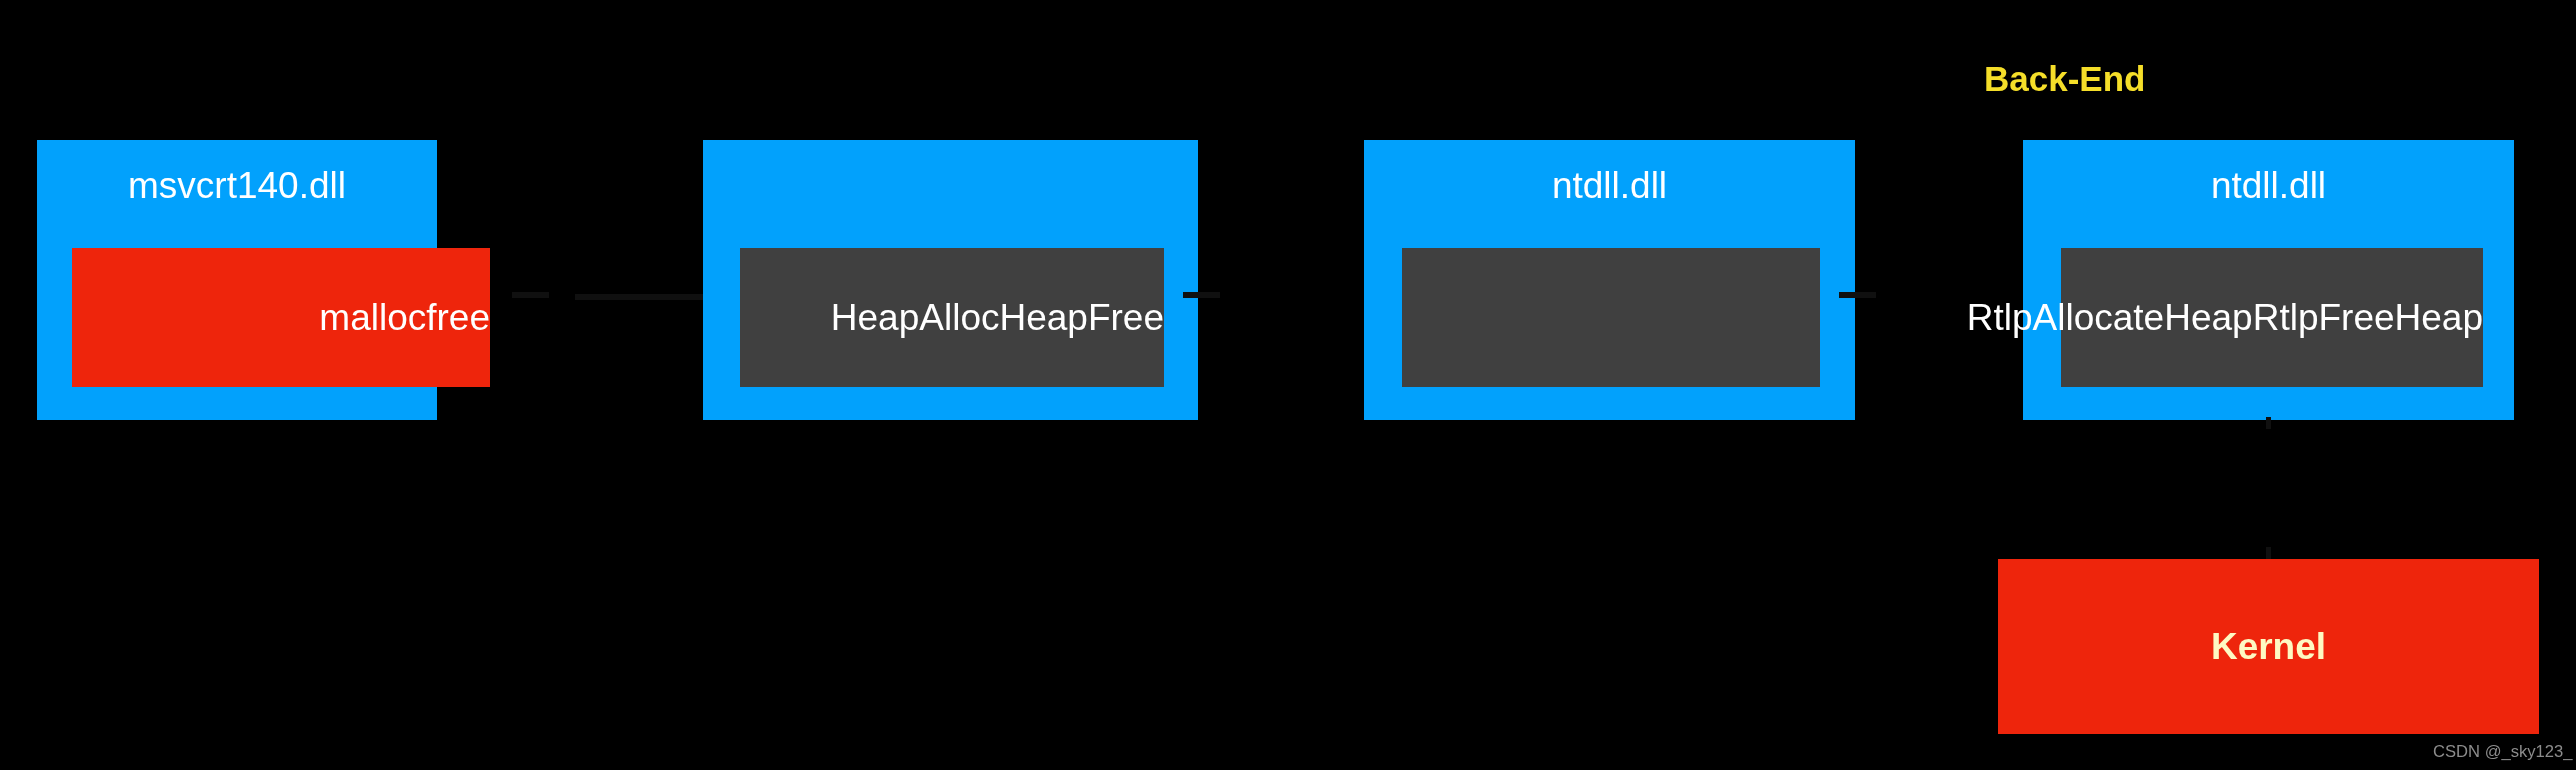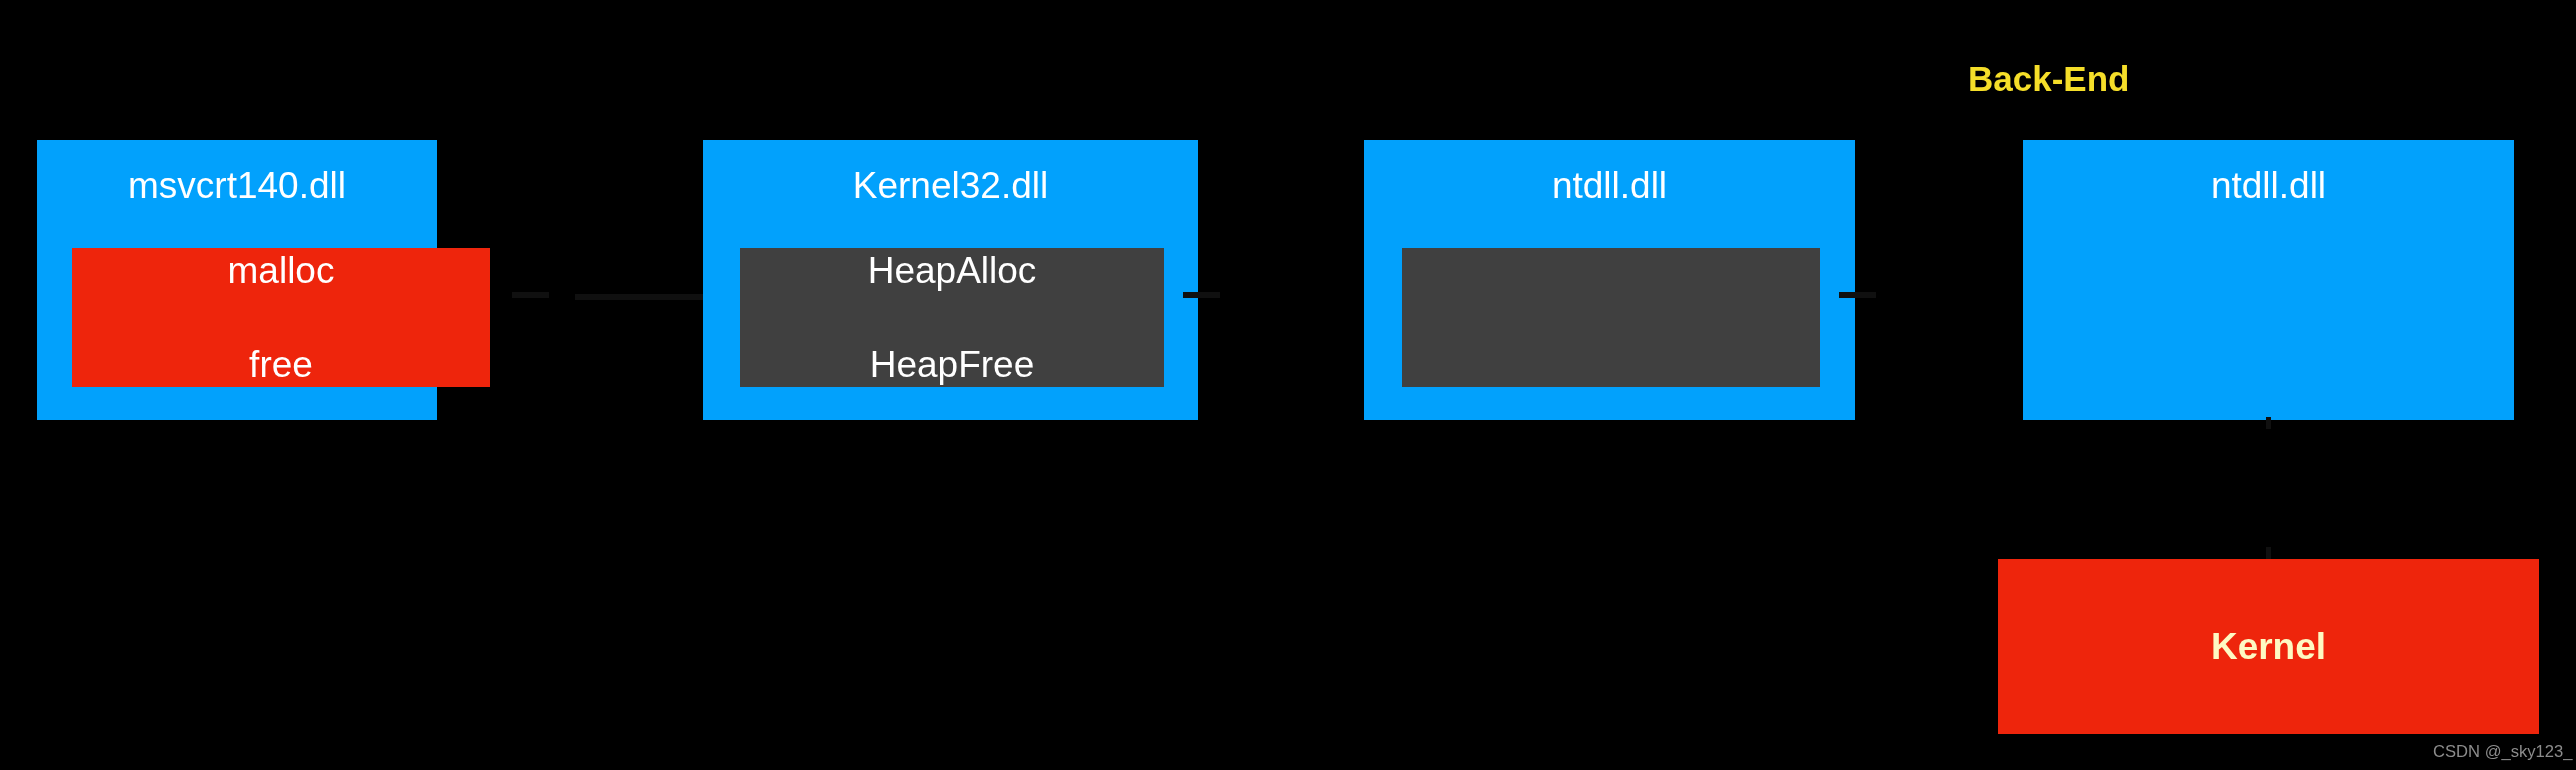--- a/index.html
+++ b/index.html
@@ -29,23 +29,22 @@
     color: #FFFFFF;
     font-size: 37px;
     font-family: "Liberation Sans", sans-serif;
     line-height: 1.1;
     white-space: nowrap;
   }
   .api-box {
     position: absolute;
     box-sizing: border-box;
     display: flex;
-    flex-direction: column;
     align-items: center;
-    justify-content: space-between;
+    justify-content: flex-end;
   }
   .api-box.red   { background: #EE250C; }
   .api-box.green { background: #404040; }
   .api-line {
     color: #FFFFFF;
     font-size: 37px;
     line-height: 1.22;
     white-space: nowrap;
     text-align: center;
     font-family: "Liberation Sans", sans-serif;
@@ -65,20 +64,21 @@
     white-space: nowrap;
     font-weight: bold;
   }
   .section-label {
     position: absolute;
     color: #F5DE29;
     font-size: 35px;
     font-weight: bold;
     font-family: "Liberation Sans", sans-serif;
     white-space: nowrap;
+    margin-left: 16px;
   }
   .connector-h {
     position: absolute;
     background: #101010;
     height: 6.1px;
   }
   .connector-v {
     position: absolute;
     background: #101010;
     width: 5.2px;
@@ -104,39 +104,42 @@
     <div class="api-box red" style="left:35px; top:108px; width:418px; height:139px;">
       <div class="api-line">malloc</div>
       <div class="api-line">free</div>
     </div>
   </div>
 
   <div class="connector-h" style="left:512px; top:292px; width:37px;"></div>
   <div class="connector-h" style="left:575px; top:294px; width:131px;"></div>
 
   <div class="module-box" style="left:703px; top:140px; width:495px; height:280px;">
-    <div class="module-title">Kernel32.dll</div>
     <div class="api-box green" style="left:37px; top:108px; width:424px; height:139px;">
       <div class="api-line">HeapAlloc</div>
       <div class="api-line">HeapFree</div>
     </div>
   </div>
 
   <div class="connector-h" style="left:1183px; top:292px; width:37px;"></div>
 
   <div class="module-box" style="left:1364px; top:140px; width:491px; height:280px;">
     <div class="module-title">ntdll.dll</div>
     <div class="api-box green" style="left:38px; top:108px; width:418px; height:139px;">
     </div>
   </div>
 
   <div class="connector-h" style="left:1839px; top:292px; width:37px;"></div>
 
   <div class="module-box" style="left:2023px; top:140px; width:491px; height:280px;">
     <div class="module-title">ntdll.dll</div>
+    <div class="api-box green" style="left:38px; top:108px; width:422px; height:139px;">
+      <div class="api-line">RtlpAllocateHeap</div>
+      <div class="api-line">RtlpFreeHeap</div>
+    </div>
   </div>
 
   <div class="connector-v" style="left:2266px; top:417px; height:12.2px;"></div>
   <div class="connector-v" style="left:2266px; top:547px; height:14px;"></div>
 
   <div class="kernel-box" style="left:1998px; top:559px; width:541px; height:175px;">
     <div class="kernel-label">Kernel</div>
   </div>
 
   <div class="watermark" style="left:2413px; top:742px;">CSDN @_sky123_</div>

